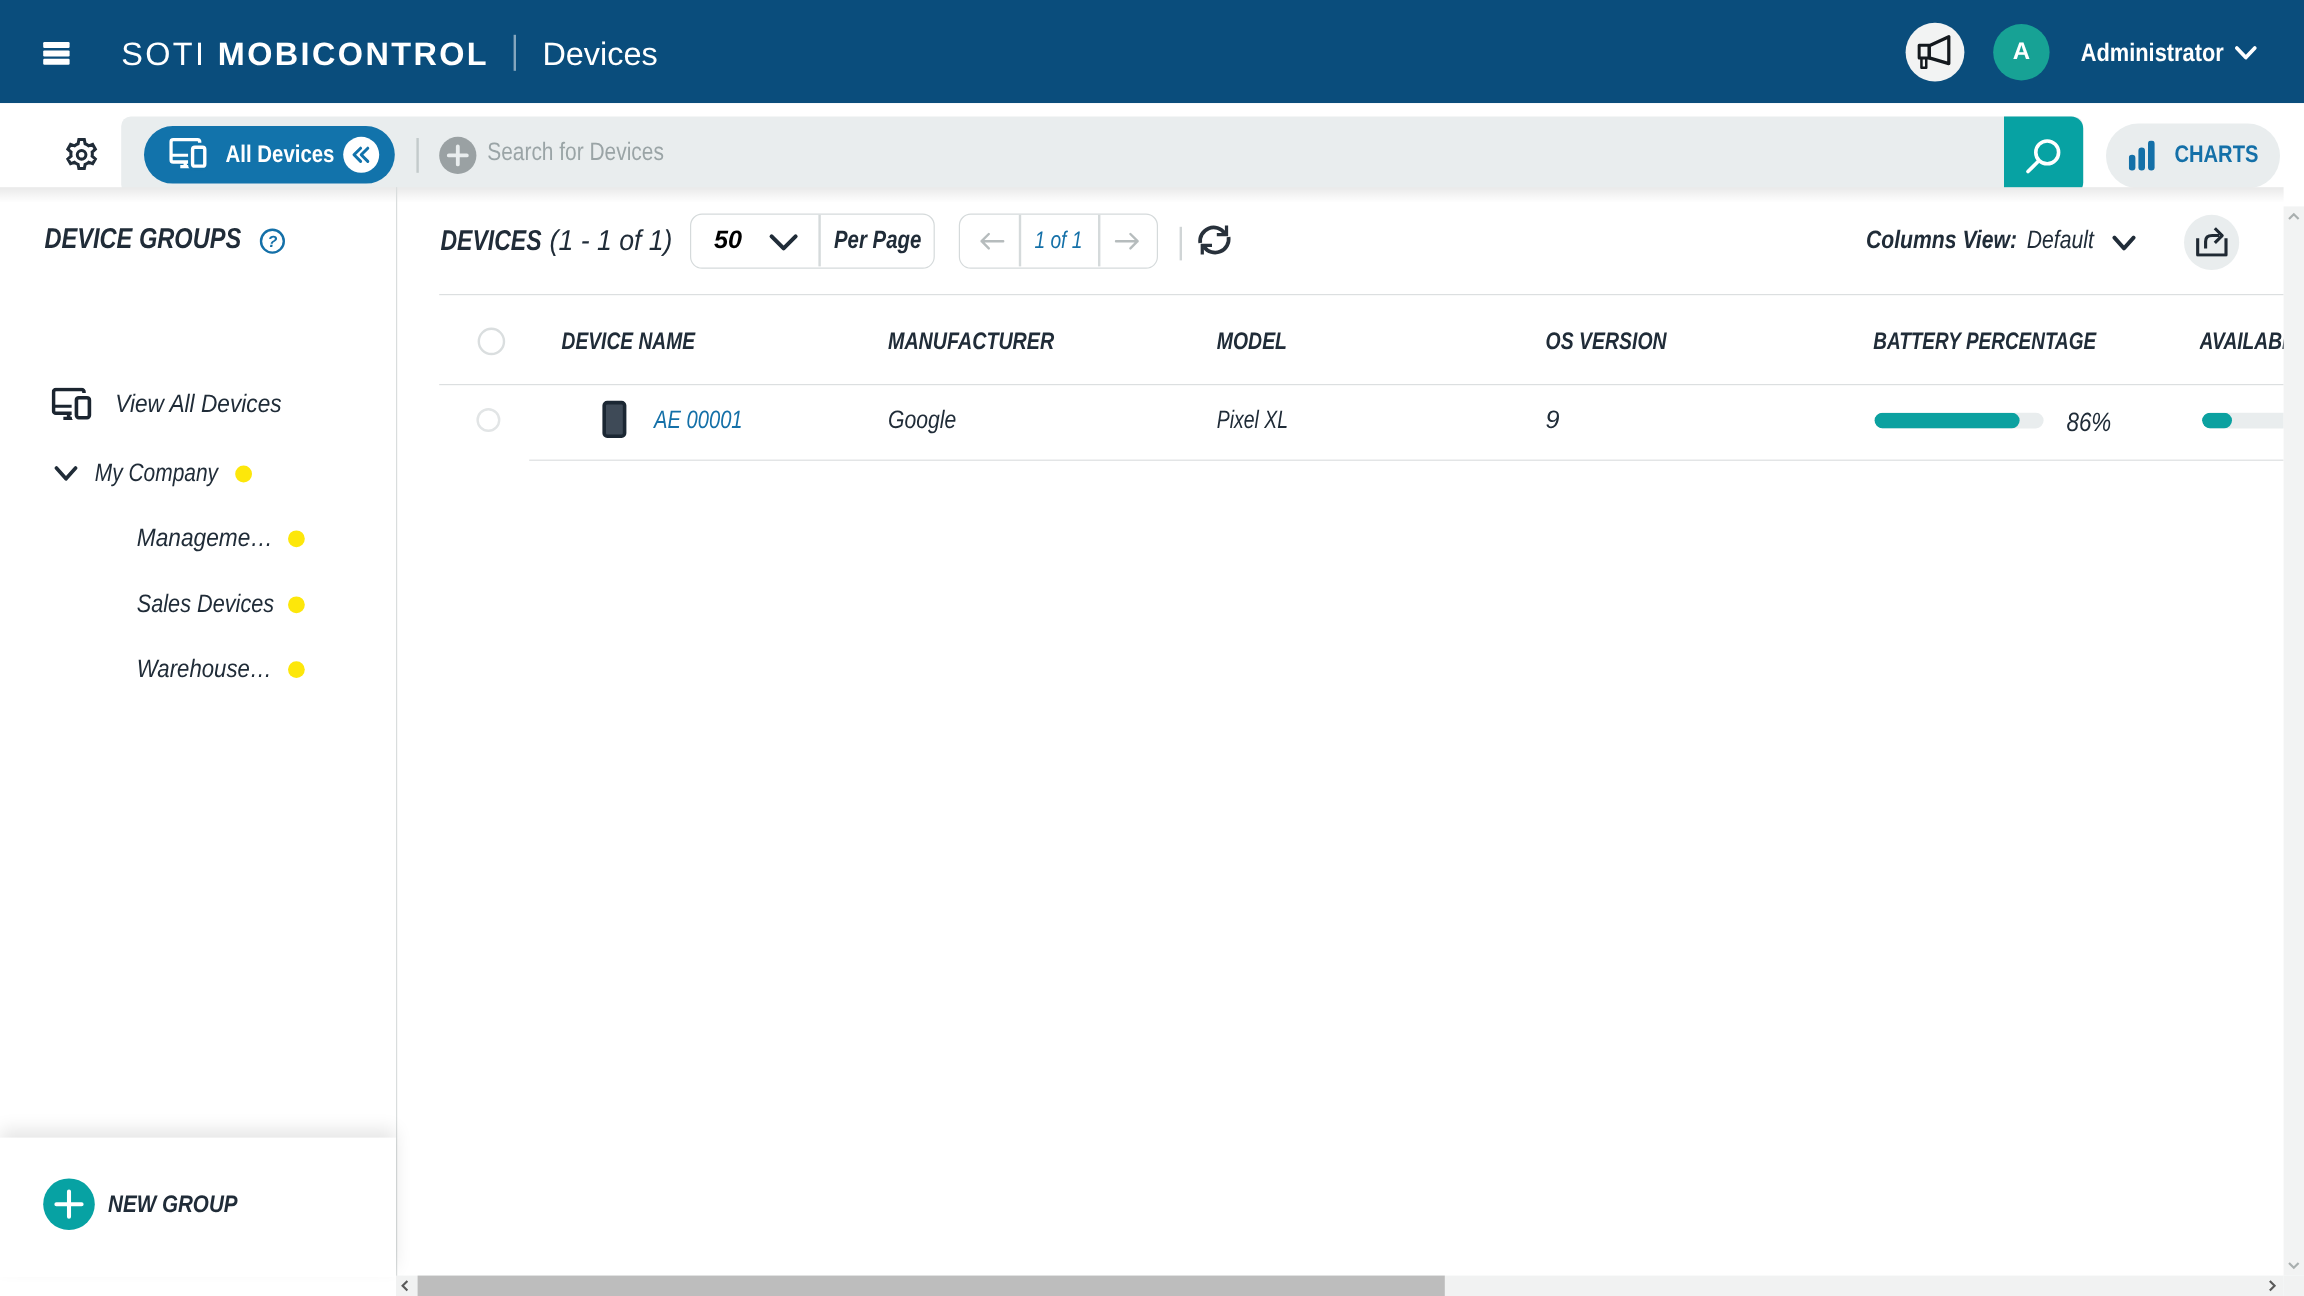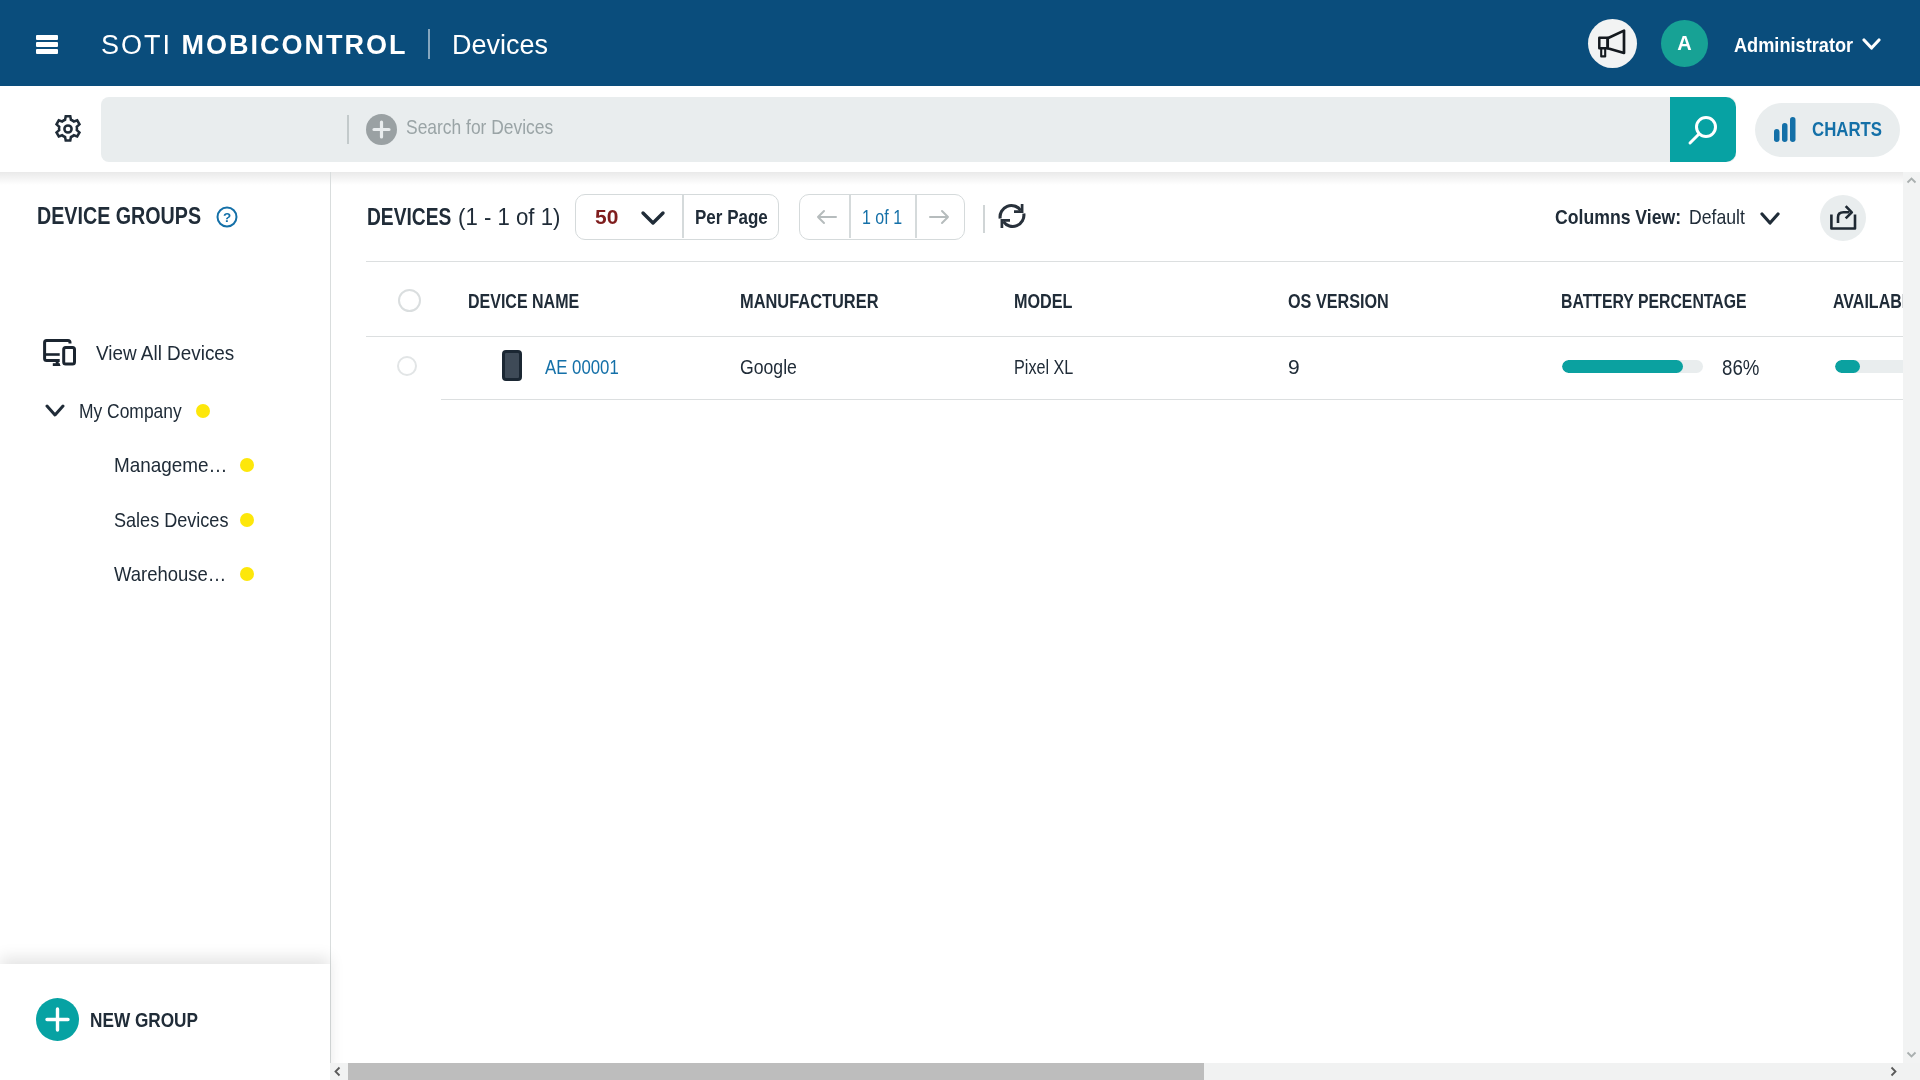--- a/index.html
+++ b/index.html
@@ -25,21 +25,21 @@
 #searchbg { position:absolute; left:101px; top:11px; width:1635px; height:65px; background:#e9edee; border-radius:8px; }
 #pill { position:absolute; left:120px; top:19px; width:209px; height:48px; background:#1273ab; border-radius:24px; }
 #pillcirc { position:absolute; left:166px; top:9px; width:30px; height:30px; background:#fff; border-radius:50%; }
 #tbsep { position:absolute; left:347px; top:29px; width:1.5px; height:29px; background:#c3cacb; }
 #pluscirc { position:absolute; left:366px; top:28px; width:31px; height:31px; border-radius:50%; background:#9aa1a3; }
 #searchbtn { position:absolute; left:1670px; top:11px; width:66px; height:65px; background:#07a2a3;
   border-radius:0 10px 10px 0; }
 #chartsbtn { position:absolute; left:1755px; top:17px; width:145px; height:54px; background:#e9edee; border-radius:27px; }
 
 
-#content { position:absolute; left:0; top:172px; width:1920px; height:908px; background:#fff; }
+#content { position:absolute; left:0; top:156px; width:1920px; height:908px; background:#fff;font-style:italic; }
 #topshadow { position:absolute; left:0; top:0; width:1903px; height:13px;
   background:linear-gradient(rgba(0,0,0,0.085), rgba(255,255,255,0)); }
 #vdivider { position:absolute; left:330px; top:0; width:1px; height:908px; background:#d9dddd; }
 
 
 #sbsearch { position:absolute; left:37px; top:88px; width:221px; height:45px; border:1.5px solid #cbd2d4; border-radius:8px; }
 .ydot { position:absolute; width:14px; height:14px; border-radius:50%; background:#fde70a; }
 #newcard { position:absolute; left:0; top:792px; width:330px; height:116px; background:#fff;
   box-shadow:0 -7px 14px rgba(0,0,0,0.10); }
 #newcirc { position:absolute; left:36px; top:826px; width:43px; height:43px; border-radius:50%; background:#07a2a3; }
@@ -93,20 +93,41 @@
       <path d="M2 2 L9.5 10 L17 2" fill="none" stroke="#fff" stroke-width="3.1" stroke-linecap="round" stroke-linejoin="round"></path>
     </svg>
   </div>
 
   <div id="toolbar">
     <svg class="abs" style="left:52px; top:27px" width="32" height="32" viewBox="0 0 24 24">
       <path fill="none" stroke="#202c38" stroke-width="1.9" d="M10.3 2.5 h3.4 l0.5 2.6 a7 7 0 0 1 2.2 1.3 l2.5-0.9 l1.7 3 l-2 1.8 a7 7 0 0 1 0 2.5 l2 1.8 l-1.7 3 l-2.5-0.9 a7 7 0 0 1-2.2 1.3 l-0.5 2.6 h-3.4 l-0.5-2.6 a7 7 0 0 1-2.2-1.3 l-2.5 0.9 l-1.7-3 l2-1.8 a7 7 0 0 1 0-2.5 l-2-1.8 l1.7-3 l2.5 0.9 a7 7 0 0 1 2.2-1.3 Z"></path>
       <circle cx="12" cy="12" r="2.7" fill="none" stroke="#202c38" stroke-width="1.9"></circle>
     </svg>
     <div id="searchbg"></div>
+    <div id="pill">
+      <svg class="abs" style="left:21px; top:8px" width="32" height="30" viewBox="0 0 34 28">
+        <g fill="none" stroke="#fff" stroke-width="3">
+          <rect x="1.6" y="1.6" width="25.4" height="19.8" rx="2"></rect>
+          <path d="M2 15.5 L20 15.5" stroke-width="2.6"></path>
+          <path d="M14.2 22 L14.2 25"></path>
+          <path d="M9.8 25.6 L18.7 25.6" stroke-width="2.8"></path>
+        </g>
+        <rect x="19.2" y="6.9" width="13.8" height="19.7" rx="2.5" fill="#1273ab" stroke="#1273ab" stroke-width="5"></rect>
+        <rect x="20.7" y="8.4" width="10.8" height="16.7" rx="2" fill="#1273ab" stroke="#fff" stroke-width="3"></rect>
+      </svg>
+      <div class="txt" style="left:68px; top:13px; color:#fff; font-size:20px; font-weight:700; transform:scaleX(0.85)">All Devices</div>
+      <div id="pillcirc">
+        <svg width="30" height="30" viewBox="0 0 30 30">
+          <g fill="none" stroke="#1273ab" stroke-width="2.5" stroke-linecap="round" stroke-linejoin="round">
+            <path d="M14.5 9.5 L9 15 L14.5 20.5"></path>
+            <path d="M20.5 9.5 L15 15 L20.5 20.5"></path>
+          </g>
+        </svg>
+      </div>
+    </div>
     <div id="tbsep"></div>
     <div id="pluscirc">
       <svg width="31" height="31" viewBox="0 0 31 31">
         <path d="M15.5 8 L15.5 23 M8 15.5 L23 15.5" stroke="#e9edee" stroke-width="3.2" stroke-linecap="round"></path>
       </svg>
     </div>
     <div class="txt" style="left:406px; top:29px; font-size:21px; color:#9aa4a6; transform:scaleX(0.83)">Search for Devices</div>
     <div id="searchbtn">
       <svg width="66" height="65" viewBox="0 0 66 65">
         <circle cx="36" cy="30" r="9.5" fill="none" stroke="#fff" stroke-width="3"></circle>
@@ -160,21 +181,21 @@
     <div id="newcirc">
       <svg width="43" height="43" viewBox="0 0 43 43">
         <path d="M21.5 11 L21.5 32 M11 21.5 L32 21.5" stroke="#fff" stroke-width="3.4" stroke-linecap="round"></path>
       </svg>
     </div>
     <div class="txt" style="left:90px; top:837px; font-size:20px; font-weight:700; color:#202c38; transform:scaleX(0.86)">NEW GROUP</div>
 
     <div class="txt" style="left:367px; top:31px; font-size:24px; font-weight:700; color:#202c38; transform:scaleX(0.8)">DEVICES</div>
     <div class="txt" style="left:458px; top:31px; font-size:24px; color:#202c38; transform:scaleX(0.925)">(1 - 1 of 1)</div>
     <div id="perpage">
-      <div class="txt" style="left:19px; top:10px; font-size:21px; font-weight:700; color:#7f1d1d">50</div>
+      <div class="txt" style="left:19px; top:10px; font-size:21px; font-weight:700; color:#000000">50</div>
       <svg class="abs" style="left:64px; top:15px" width="26" height="16" viewBox="0 0 26 16">
         <path d="M3 3 L13 13 L23 3" fill="none" stroke="#202c38" stroke-width="3.4" stroke-linecap="round" stroke-linejoin="round"></path>
       </svg>
       <div class="pgdiv" style="left:106px"></div>
       <div class="txt" style="left:119px; top:10px; font-size:21px; font-weight:700; color:#202c38; transform:scaleX(0.81)">Per Page</div>
     </div>
     <div id="pager">
       <svg class="abs" style="left:16px; top:14px" width="22" height="16" viewBox="0 0 22 16">
         <path d="M8 2 L2 8 L8 14 M2 8 L20 8" fill="none" stroke="#b6bcbd" stroke-width="2" stroke-linecap="round" stroke-linejoin="round"></path>
       </svg>

